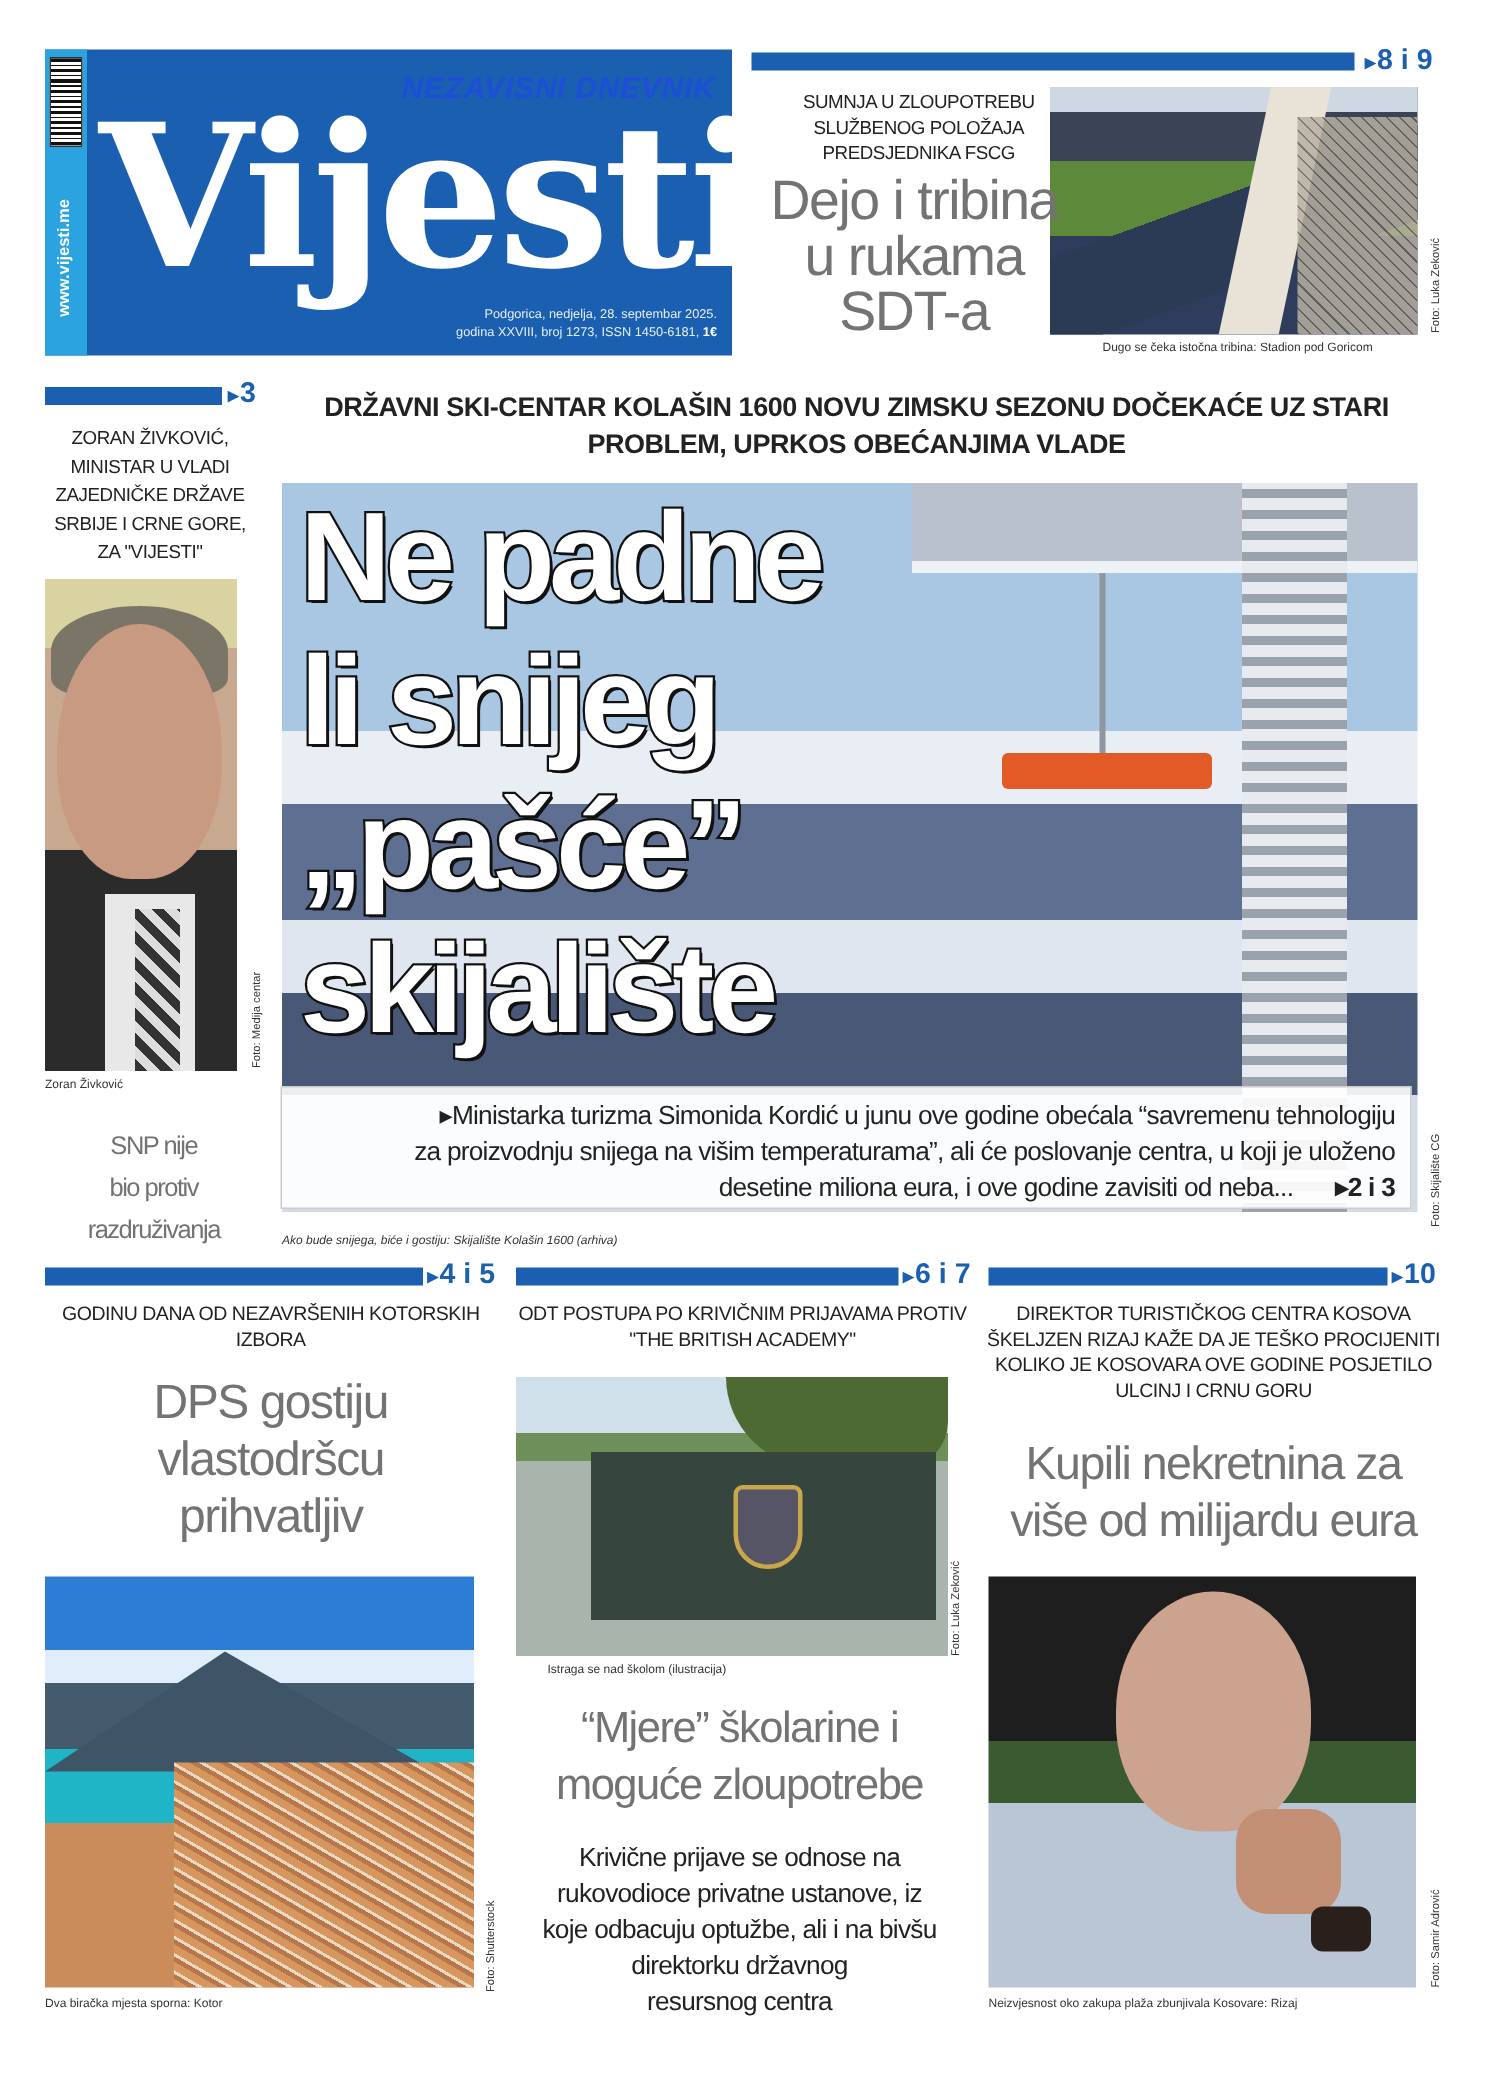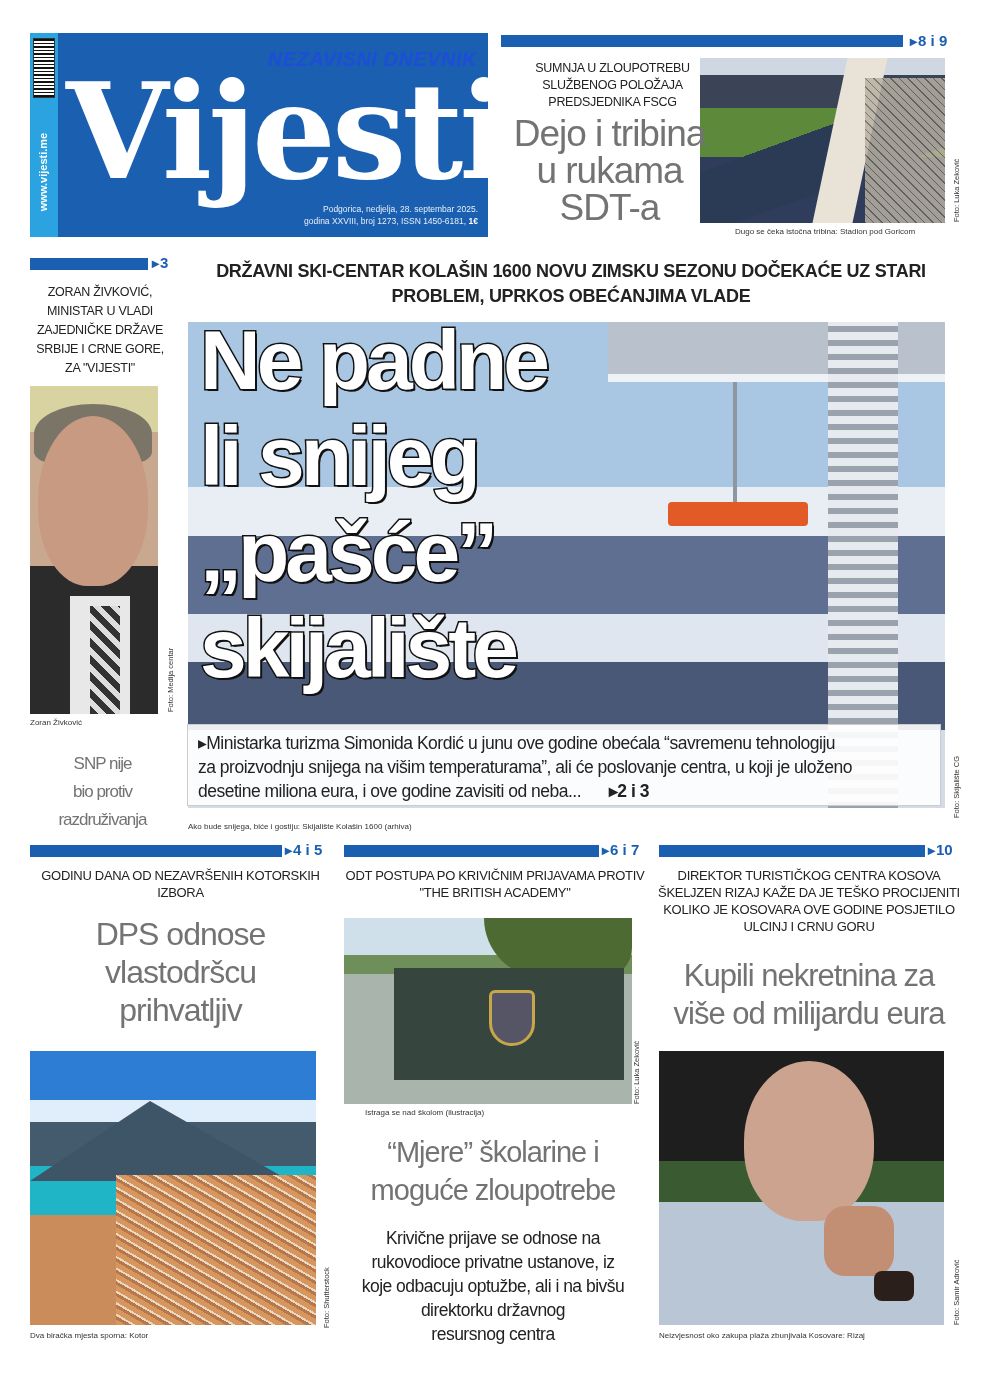--- a/index.html
+++ b/index.html
@@ -15,21 +15,21 @@
   .mast-url { left: 10px; top: 165px; width: 68px; height: 14px; transform: rotate(-90deg); transform-origin: center;
     color: #fff; font-weight: bold; font-size: 11px; text-align: center; white-space: nowrap; width: 120px; left: -16px; }
   .mast-tagline { left: 215px; top: 48px; width: 262px; text-align: right; color: #1d4ed8; font-weight: bold; font-style: italic; font-size: 20px; letter-spacing: 0.5px; white-space: nowrap; }
   .mast-title { left: 66px; top: 42px; color: #fff; font-family: "DejaVu Serif", "Liberation Serif", serif; font-weight: bold;
     font-size: 132px; line-height: 180px; letter-spacing: -4px; white-space: nowrap; }
   .mast-meta { left: 250px; top: 203px; width: 228px; text-align: right; color: #e6eef8; font-size: 8.5px; line-height: 12px; white-space: nowrap; }
   .mast-meta b { color: #fff; }
 
   
   .bar { height: 12px; background: #1a5fb0; }
-  .pageref { color: #1a5fb0; font-weight: bold; font-size: 15px; white-space: nowrap; line-height: 14px; }
+  .pageref { color: #1a5fb0; font-weight: bold; font-size: 19px; white-space: nowrap; line-height: 14px; }
   .pageref::before { content: "\25B8"; font-size: 14px; margin-right: 1px; }
 
   .kicker { text-align: center; font-family: "Liberation Sans", sans-serif; font-size: 13px; line-height: 17px; color: #222; text-transform: uppercase; letter-spacing: -0.3px; }
   .headline { text-align: center; font-family: "Liberation Sans", sans-serif; color: #737373; letter-spacing: -1px; }
   .caption { font-size: 8px; color: #333; white-space: nowrap; }
   .credit { font-size: 7.5px; color: #333; white-space: nowrap; transform: rotate(-90deg); transform-origin: left top; }
 
   
   .photo { overflow: hidden; }
   .stadium { left: 700px; top: 58px; width: 245px; height: 165px;
@@ -47,24 +47,24 @@
   .zoran .shirt { position: absolute; left: 40px; top: 210px; width: 60px; height: 118px; background: #e8e8e8; }
   .zoran .tie { position: absolute; left: 60px; top: 220px; width: 30px; height: 108px; background: repeating-linear-gradient(45deg, #333 0 6px, #ddd 6px 12px); }
 
   .ski { left: 188px; top: 322px; width: 757px; height: 486px;
     background: linear-gradient(180deg, #a9c6e3 0 34%, #e9eef5 34% 44%, #5e6f92 44% 60%, #dfe6ef 60% 70%, #4a5878 70% 84%, #d3dbe6 84% 100%); }
   .ski .tower { position: absolute; left: 640px; top: 0; width: 70px; height: 486px; background: repeating-linear-gradient(0deg, #9aa2ad 0 6px, #e7ebf0 6px 14px); }
   .ski .arm { position: absolute; left: 420px; top: 0; width: 337px; height: 60px; background: #b9c2cc; border-bottom: 8px solid #eef2f6; }
   .ski .chair { position: absolute; left: 480px; top: 180px; width: 140px; height: 24px; background: #e25a25; border-radius: 4px; }
   .ski .hanger { position: absolute; left: 545px; top: 60px; width: 4px; height: 120px; background: #8e96a0; }
 
-  .ski-headline { left: 200px; top: 312px; color: #fff; font-family: "Liberation Sans", sans-serif; font-weight: bold; font-size: 84px; line-height: 96px; letter-spacing: -4px;
+  .ski-headline { left: 200px; top: 323px; color: #fff; font-family: "Liberation Sans", sans-serif; font-weight: bold; font-size: 84px; line-height: 96px; letter-spacing: -4px;
     -webkit-text-stroke: 3px #111; paint-order: stroke fill; text-shadow: 2px 2px 0 #111; white-space: nowrap; }
   .ski-deck { left: 187px; top: 724px; width: 754px; height: 82px; background: rgba(255,255,255,0.9); border: 1px solid #ccc; }
-  .ski-deck-text { padding: 6px 10px; text-align: left; font-size: 17.5px; line-height: 24px; color: #222; letter-spacing: -0.5px; }
+  .ski-deck-text { padding: 6px 10px; text-align: right; font-size: 17.5px; line-height: 24px; color: #222; letter-spacing: -0.5px; }
   .ski-deck-text .lead::before { content: "\25B8"; }
   .ski-deck-text .ref { font-weight: bold; margin-left: 28px; }
   .ski-deck-text .ref::before { content: "\25B8"; }
 
   .kotor { left: 30px; top: 1051px; width: 286px; height: 274px;
     background: linear-gradient(180deg, #2d7dd4 0 18%, #dfeefa 18% 26%, #445a6d 26% 42%, #1fb4c6 42% 60%, #c98c5a 60% 100%); }
   .kotor .mtn { position: absolute; left: 0; top: 50px; width: 0; height: 0; border-left: 120px solid transparent; border-right: 140px solid transparent; border-bottom: 80px solid #3d5566; }
   .kotor .town { position: absolute; right: 0; bottom: 0; width: 200px; height: 150px; background: repeating-linear-gradient(30deg, #d7965e 0 5px, #b8774a 5px 8px, #e9d8c2 8px 10px); }
 
   .academy { left: 344px; top: 918px; width: 288px; height: 186px;
@@ -151,31 +151,31 @@
   <div>„pašće”</div>
   <div>skijalište</div>
 </div>
 <div class="abs ski-deck">
   <div class="ski-deck-text">
     <div class="lead">Ministarka turizma Simonida Kordić u junu ove godine obećala “savremenu tehnologiju</div>
     <div>za proizvodnju snijega na višim temperaturama”, ali će poslovanje centra, u koji je uloženo</div>
     <div><span>desetine miliona eura, i ove godine zavisiti od neba...</span><span class="ref">2 i 3</span></div>
   </div>
 </div>
-<div class="abs caption" style="left:188px; top:822px;">Ako bude snijega, biće i gostiju: Skijalište Kolašin 1600 (arhiva)</div>
+<div class="abs caption" style="left:188px; top:822px;font-style:italic;">Ako bude snijega, biće i gostiju: Skijalište Kolašin 1600 (arhiva)</div>
 <div class="abs credit" style="left:952px; top:818px;">Foto: Skijalište CG</div>
 
 <div class="abs bar" style="left:30px; top:845px; width:252px;"></div>
 <div class="abs pageref" style="left:285px; top:843px;">4 i 5</div>
 <div class="abs kicker" style="left:28px; top:867px; width:305px;">
   <div>GODINU DANA OD NEZAVRŠENIH KOTORSKIH</div>
   <div>IZBORA</div>
 </div>
 <div class="abs headline" style="left:28px; top:915px; width:305px; font-size:32px; line-height:38px;">
-  <div>DPS odnose</div>
+  <div>DPS gostiju</div>
   <div>vlastodršcu</div>
   <div>prihvatljiv</div>
 </div>
 <div class="abs photo kotor">
     <div class="mtn"></div>
     <div class="town"></div>
   </div>
 <div class="abs credit" style="left:322px; top:1328px;">Foto: Shutterstock</div>
 <div class="abs caption" style="left:30px; top:1331px;">Dva biračka mjesta sporna: Kotor</div>
 

